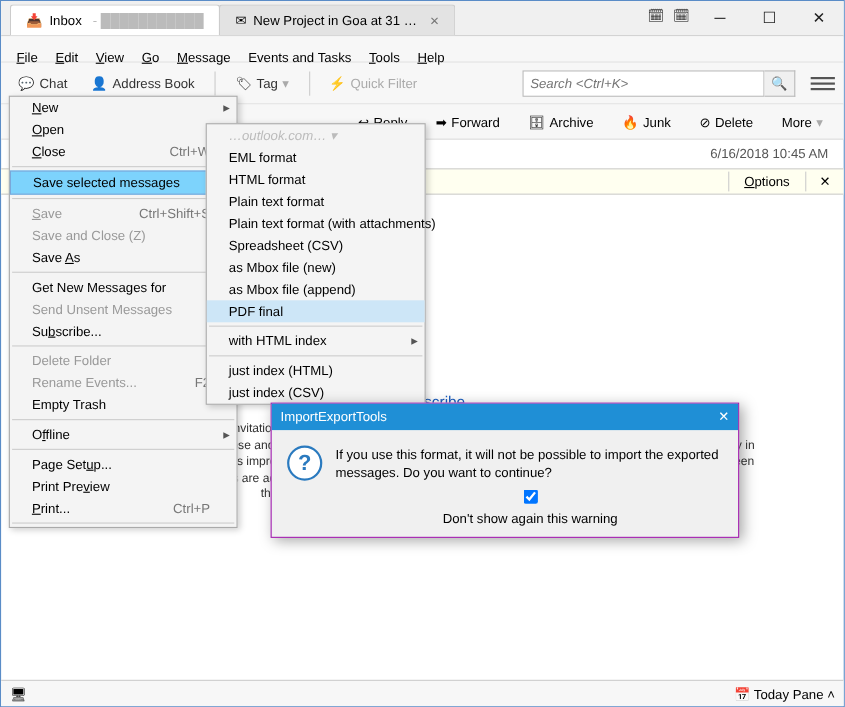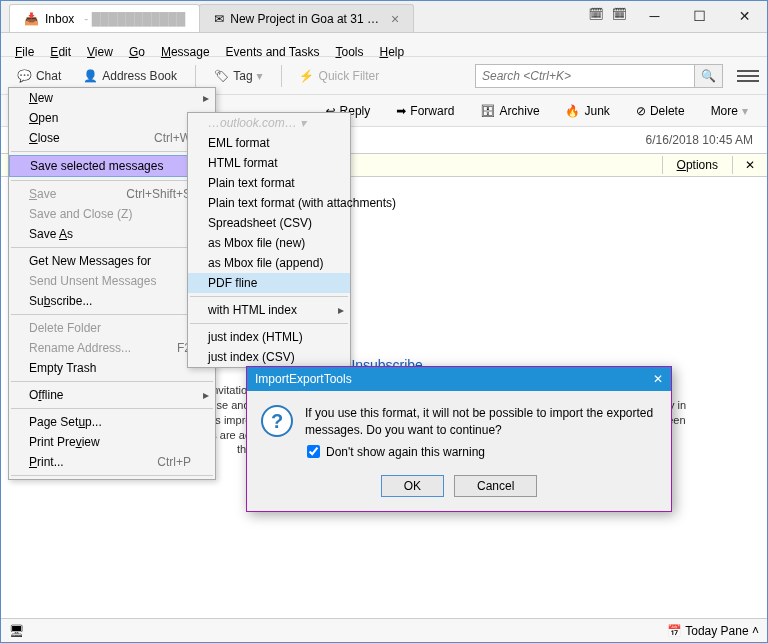--- a/index.html
+++ b/index.html
@@ -32,33 +32,33 @@
   .sub1 { font-size: 17px; margin-top: 6px; }
   .sub2 { font-size: 16px; margin-top: 4px; }
   .bullets { margin-top: 10px; }
   .bullets div::before { content: "• "; }
   .unsub { color: #1a5dbf; text-decoration: underline; font-size: 14px; text-align: center; display: block; margin: 18px 0 10px; }
   .disclaimer { font-size: 11px; color: #333; text-align: center; padding: 0 50px 12px; line-height: 1.35; }
   .statusbar { position: absolute; bottom: 0; left: 0; right: 0; height: 24px; border-top: 1px solid #ccc; background: #f7f7f7; display: flex; align-items: center; justify-content: space-between; padding: 0 8px; }
   .dropmenu { position: absolute; background: #f4f4f4; border: 1px solid #aaa; box-shadow: 2px 2px 6px rgba(0,0,0,.2); }
   .dropmenu .row { padding: 3px 24px 3px 20px; display: flex; align-items: center; justify-content: space-between; white-space: nowrap; position: relative; }
   .dropmenu .row.disabled { color: #999; }
-  .dropmenu .row.sel { border: 1px solid #7aa7d9; background: #c4b5fd; }
+  .dropmenu .row.sel { border: 1px solid #7aa7d9; background: #7dd3fc; }
   .dropmenu .row .accel { color: #777; margin-left: 28px; }
   .dropmenu .row .arrow { position: absolute; right: 6px; color: #555; }
   .dropmenu hr { border: none; border-top: 1px solid #ccc; margin: 3px 2px; }
   #file-menu { top: 86px; left: 7px; width: 208px; }
-  #save-submenu { top: 111px; left: 186px; width: 164px; }
+  #save-submenu { top: 111px; left: 186px; width: 200px; }
   #save-submenu .row.hl-sel { background: #cde6f7; }
   .dialog { position: absolute; top: 365px; left: 245px; width: 426px; border: 1px solid #a21caf; background: #f0f0f0; box-shadow: 3px 3px 12px rgba(0,0,0,.35); }
   .dialog .dlg-title { background: #1f8fd6; color: #fff; padding: 5px 8px; display: flex; justify-content: space-between; align-items: center; font-size: 12px; }
   .dialog .dlg-body { display: flex; padding: 14px 14px 6px; gap: 12px; }
   .dialog .qicon { width: 32px; height: 32px; border: 2px solid #2a7abf; border-radius: 50%; color: #2a7abf; font-size: 20px; font-weight: bold; display: flex; align-items: center; justify-content: center; background: #fff; }
   .dialog .msg { flex: 1; line-height: 1.4; }
-  .dialog .chk { padding: 0px 14px 10px 60px; display: flex; align-items: center; gap: 6px; }
+  .dialog .chk { padding: 0px 14px 10px 60px; display: flex; align-items: center; gap: 6px; flex-direction: column; }
   .dialog .dlg-buttons { display: flex; justify-content: center; gap: 10px; padding: 6px 0 14px; }
   .dialog .dbtn { padding: 3px 22px; border: 1px solid #999; background: #e8e8e8; }
   .dialog .dbtn.primary { border: 1px solid #4a90d9; }
 </style>
 </head>
 <body>
 
 <div class="tabs">
   <div class="tab">
     <span>📥</span>
@@ -219,21 +219,21 @@
       <span>Send Unsent Messages</span>
     </div>
   <div class="row">
       <span>Su<u>b</u>scribe...</span>
     </div>
   <hr>
   <div class="row disabled">
       <span>Delete Folder</span>
     </div>
   <div class="row disabled">
-      <span>Rename Address...</span>
+      <span>Rename Events...</span>
       <span class="accel">F2</span>
     </div>
   <div class="row">
       <span>Empty Trash</span>
     </div>
   <hr>
   <div class="row">
       <span>O<u>f</u>fline</span>
       <span class="arrow">▸</span>
     </div>
@@ -253,21 +253,21 @@
 
 <div id="save-submenu" class="dropmenu">
   <div class="row disabled" style="font-style:italic;color:#bbb">…outlook.com… ▾</div>
   <div class="row">EML format</div>
   <div class="row">HTML format</div>
   <div class="row">Plain text format</div>
   <div class="row">Plain text format (with attachments)</div>
   <div class="row">Spreadsheet (CSV)</div>
   <div class="row">as Mbox file (new)</div>
   <div class="row">as Mbox file (append)</div>
-  <div class="row hl-sel">PDF fline</div>
+  <div class="row hl-sel">PDF final</div>
   <hr>
   <div class="row">
       <span>with HTML index</span>
       <span class="arrow">▸</span>
     </div>
   <hr>
   <div class="row">just index (HTML)</div>
   <div class="row">just index (CSV)</div>
 </div>
 
@@ -277,17 +277,13 @@
     <span style="color:#fff">✕</span>
   </div>
   <div class="dlg-body">
     <div class="qicon">?</div>
     <div class="msg">If you use this format, it will not be possible to import the exported messages. Do you want to continue?</div>
   </div>
   <div class="chk">
     <input type="checkbox" checked="" style="">
     <span>Don't show again this warning</span>
   </div>
-  <div class="dlg-buttons">
-    <button class="dbtn primary">OK</button>
-    <button class="dbtn">Cancel</button>
-  </div>
 </div>
 
 </body></html>

